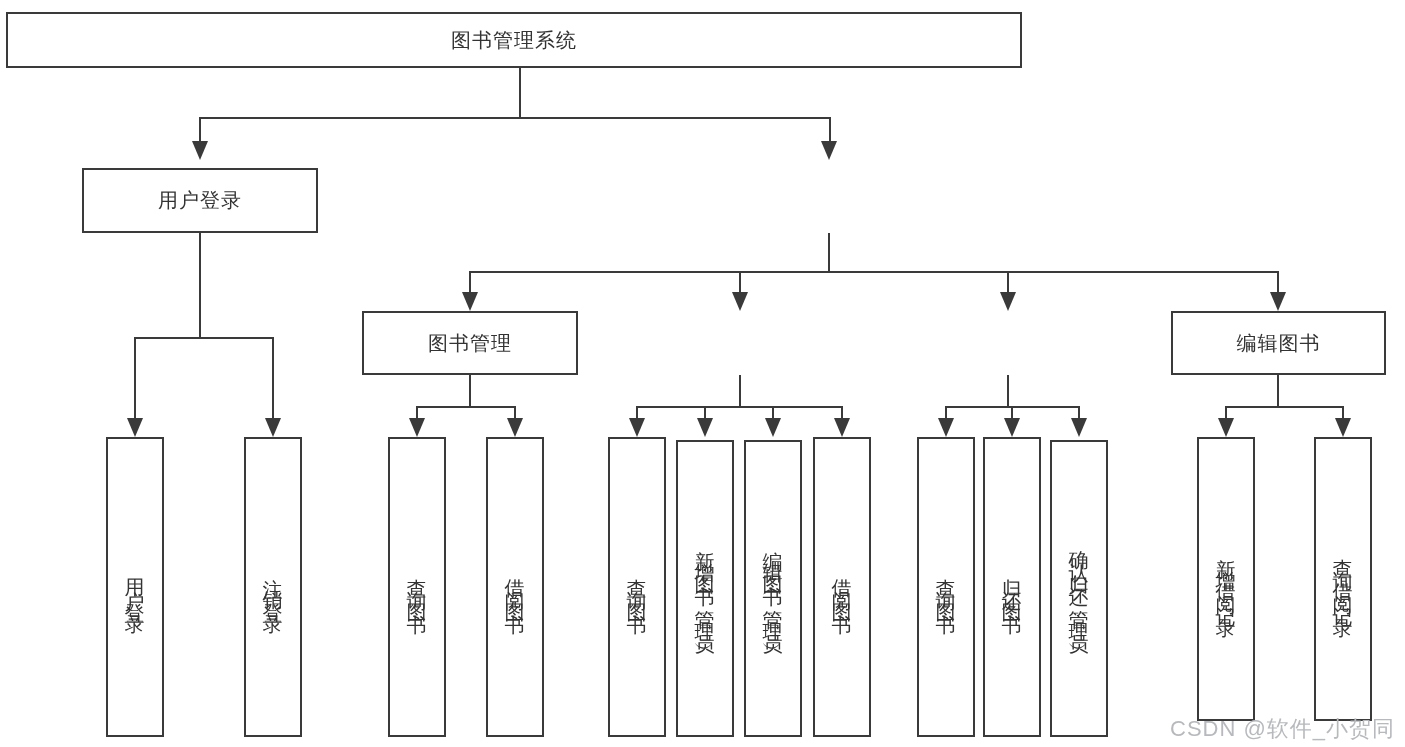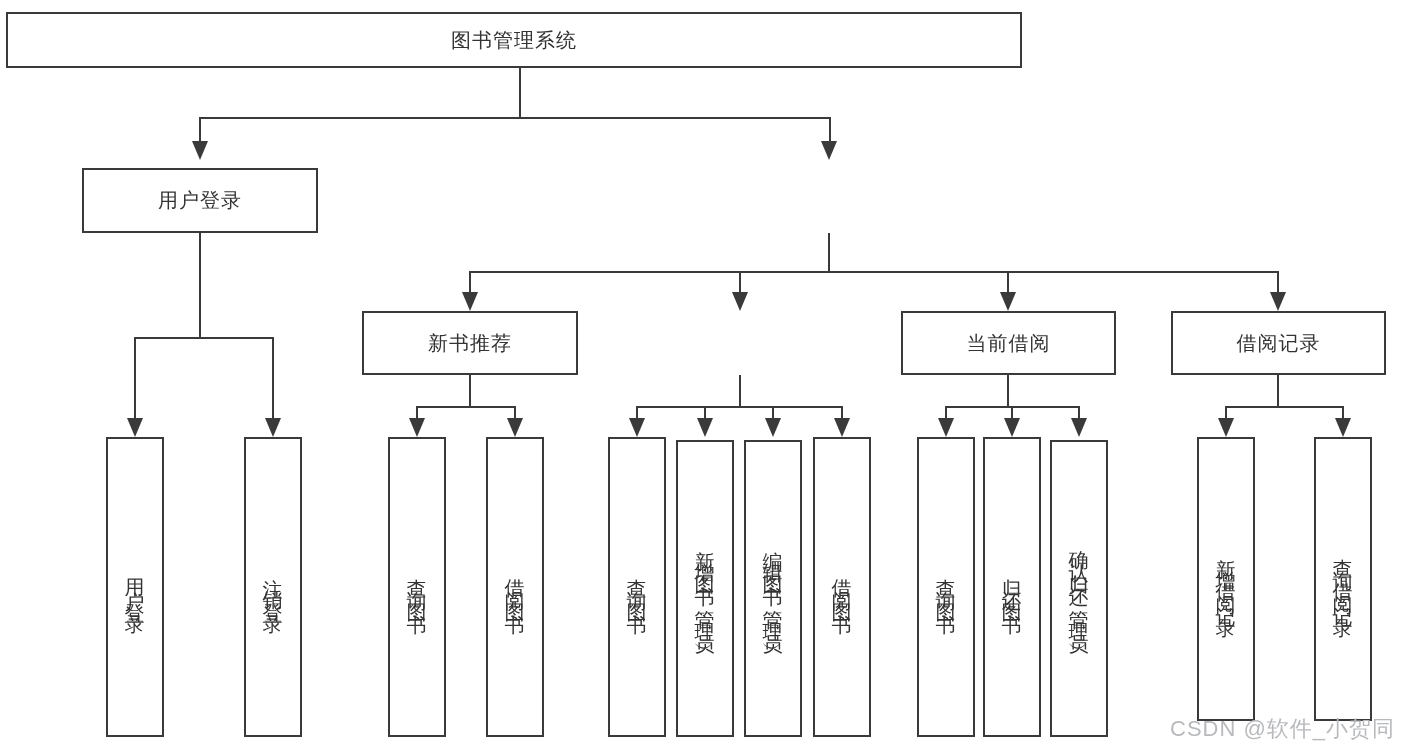--- a/index.html
+++ b/index.html
@@ -78,27 +78,24 @@
   <div class="vl" style="left:469px;top:271px;height:22px"></div>
   <div class="vl" style="left:739px;top:271px;height:22px"></div>
   <div class="vl" style="left:1007px;top:271px;height:22px"></div>
   <div class="vl" style="left:1277px;top:271px;height:22px"></div>
   <div class="ar" style="left:462px;top:292px"></div>
   <div class="ar" style="left:732px;top:292px"></div>
   <div class="ar" style="left:1000px;top:292px"></div>
   <div class="ar" style="left:1270px;top:292px"></div>
 
   <div class="box" style="left:362px;top:311px;width:216px;height:64px">
-    <span class="hlabel">新书推荐</span>
-  </div>
-  <div class="box" style="left:901px;top:311px;width:215px;height:64px">
-    <span class="hlabel">当前借阅</span>
+    <span class="hlabel">图书管理</span>
   </div>
   <div class="box" style="left:1171px;top:311px;width:215px;height:64px">
-    <span class="hlabel">借阅记录</span>
+    <span class="hlabel">编辑图书</span>
   </div>
 
   <div class="vl" style="left:469px;top:375px;height:32px"></div>
   <div class="hl" style="left:416px;top:406px;width:100px"></div>
   <div class="vl" style="left:416px;top:406px;height:14px"></div>
   <div class="vl" style="left:514px;top:406px;height:14px"></div>
   <div class="ar" style="left:409px;top:418px"></div>
   <div class="ar" style="left:507px;top:418px"></div>
 
   <div class="box vbox" style="left:388px;top:437px;width:58px;height:300px">

